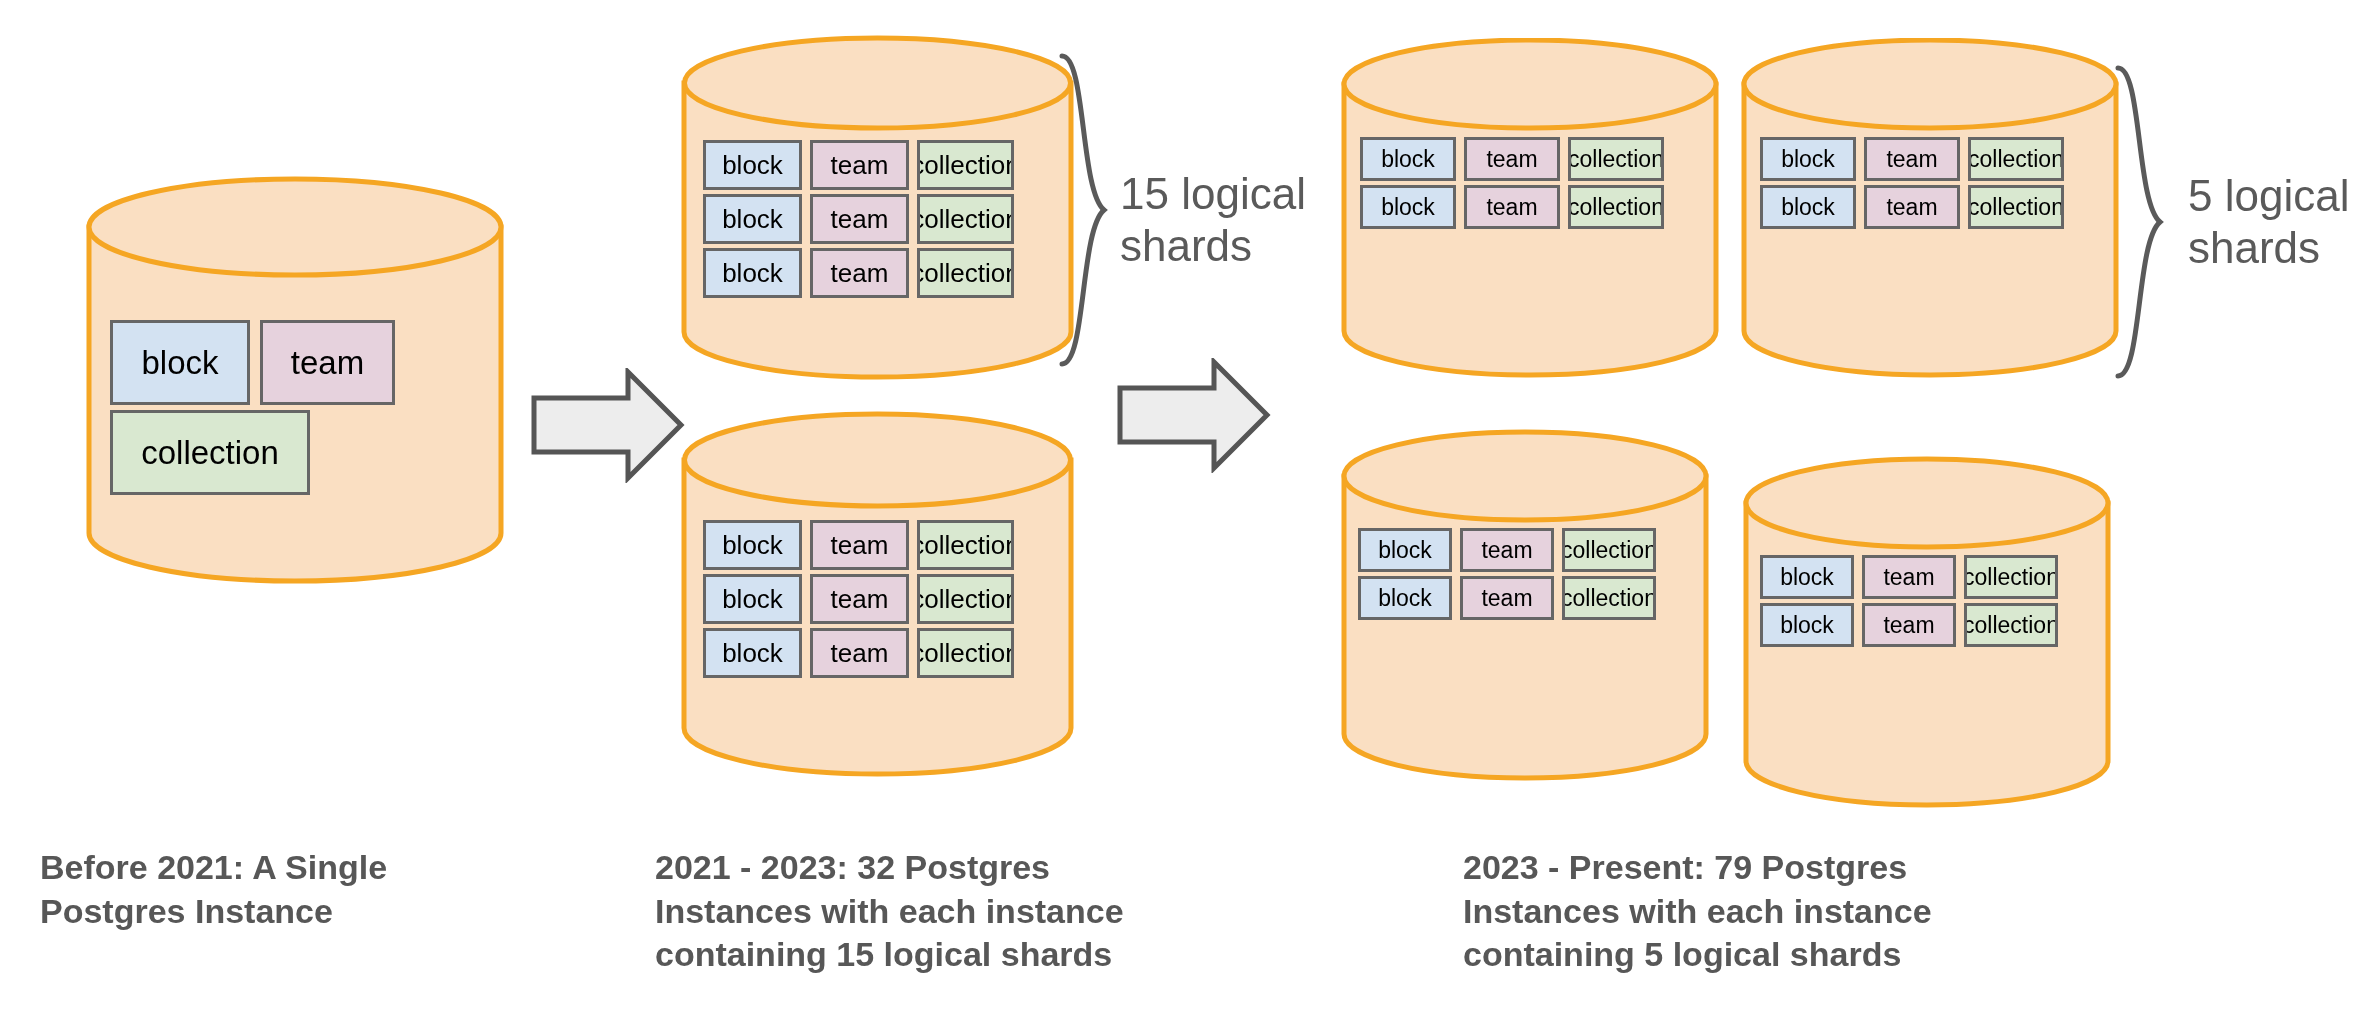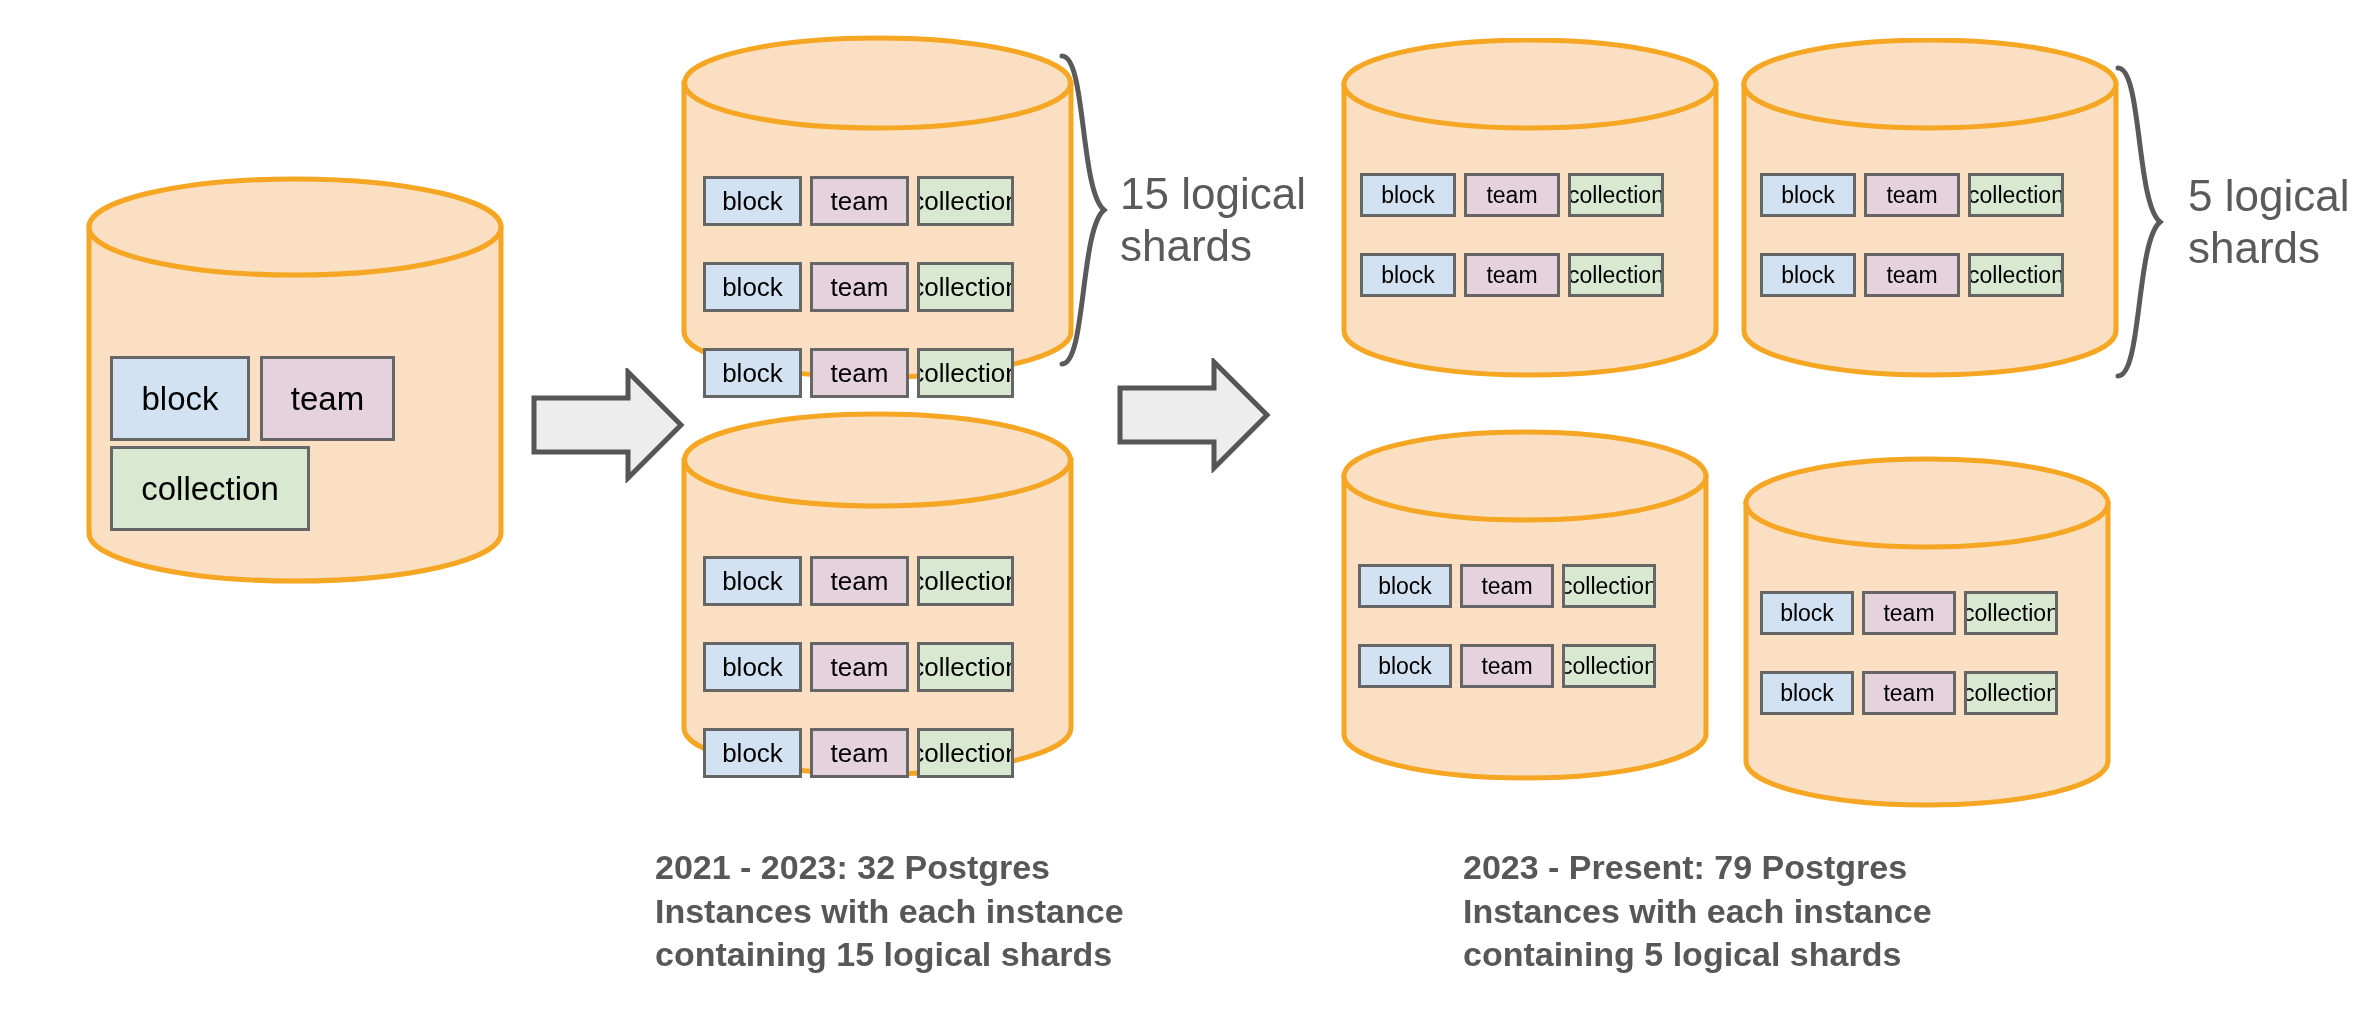--- a/index.html
+++ b/index.html
@@ -27,21 +27,20 @@
     left: 0;
     top: 0;
     width: 100%;
     height: 100%;
     display: block;
   }
   .shard-row {
     display: flex;
     flex-direction: row;
     align-items: stretch;
-    margin-top: 36px;
   }
   .shard {
     box-sizing: border-box;
     border: 3px solid #666666;
     color: #000000;
     display: flex;
     align-items: center;
     justify-content: center;
     text-align: center;
     line-height: 1;
@@ -246,20 +245,22 @@
         <div class="shard collection" style="width:94px; height:44px; font-size:23px;">collection</div>
       </div>
       <div class="shard-row" style="gap:8px;">
         <div class="shard block" style="width:94px; height:44px; font-size:23px;">block</div>
         <div class="shard team" style="width:94px; height:44px; font-size:23px;">team</div>
         <div class="shard collection" style="width:94px; height:44px; font-size:23px;">collection</div>
       </div>
     </div>
   </div>
 
+  <div class="caption" style="left:40px; top:846px; width:520px;">Before 2021: A Single
+Postgres Instance</div>
 
   <div class="caption" style="left:655px; top:846px; width:600px;">2021 - 2023: 32 Postgres
 Instances with each instance
 containing 15 logical shards</div>
 
   <div class="caption" style="left:1463px; top:846px; width:620px;">2023 - Present: 79 Postgres
 Instances with each instance
 containing 5 logical shards</div>
 
 </div>

